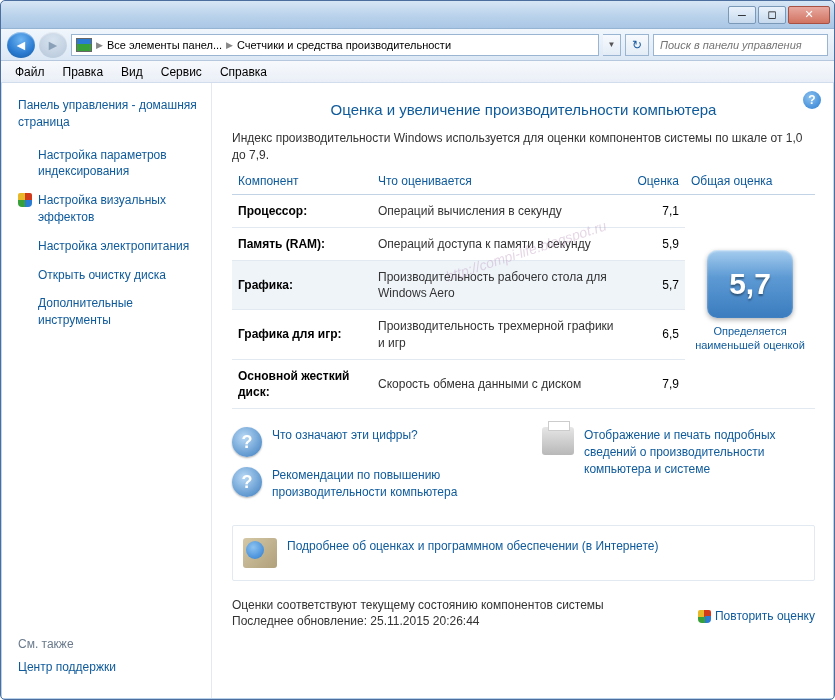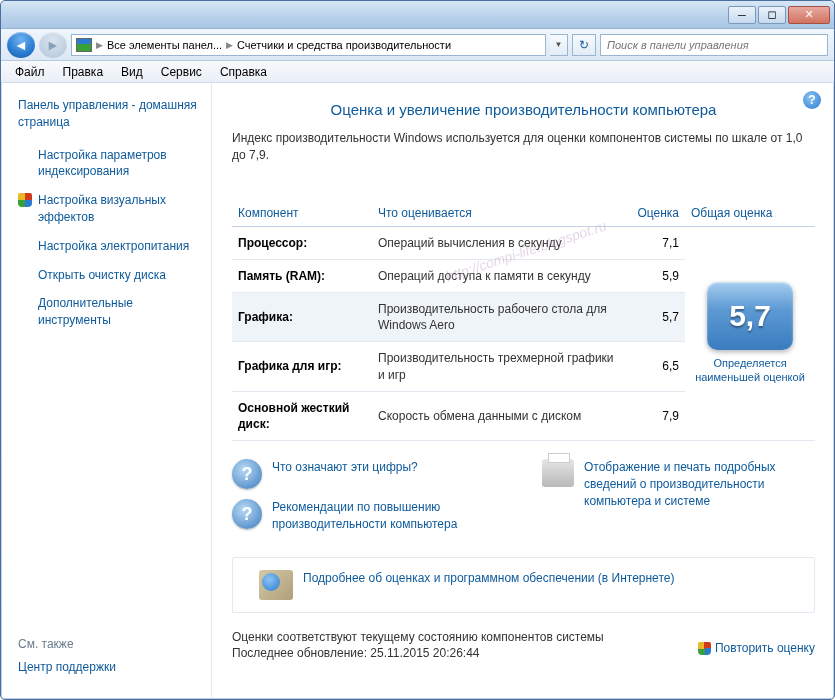--- a/index.html
+++ b/index.html
@@ -12,38 +12,38 @@
   .winbtn.close { width: 42px; background: linear-gradient(to bottom, #e8a9a0 0%, #d17361 100%); border-color: #a85042; color: #fff; }
   
   .navbar { height: 32px; background: linear-gradient(to bottom, #f1f6fc 0%, #dce8f5 100%); display: flex; align-items: center; padding: 0 6px; border-bottom: 1px solid #b5c8de; gap: 4px; }
   .navbtn { width: 28px; height: 26px; border-radius: 50%; background: radial-gradient(circle at 50% 30%, #6db4f2 0%, #2a7bd1 60%, #185a9d 100%); display: flex; align-items: center; justify-content: center; color: #fff; font-size: 14px; cursor: pointer; box-shadow: inset 0 1px 1px rgba(255,255,255,0.5); }
   .navbtn.disabled { background: radial-gradient(circle at 50% 30%, #d8e3ef 0%, #b6c7da 100%); color: #8aa0b8; }
   .address { flex: 1; height: 22px; background: #fff; border: 1px solid #9ab5d1; display: flex; align-items: center; padding: 0 4px; font-size: 11px; }
   .address .crumb { display: flex; align-items: center; gap: 4px; color: #000; cursor: pointer; padding: 0 4px; }
   .address .sep { color: #888; font-size: 9px; }
   .addr-drop { width: 18px; height: 22px; border: 1px solid #9ab5d1; border-left: none; background: linear-gradient(to bottom, #f7fafd, #e3ecf6); display: flex; align-items: center; justify-content: center; cursor: pointer; font-size: 8px; color: #555; }
   .refresh { width: 24px; height: 22px; border: 1px solid #9ab5d1; background: linear-gradient(to bottom, #f7fafd, #e3ecf6); display: flex; align-items: center; justify-content: center; cursor: pointer; font-size: 12px; color: #1a5ba0; }
-  .search { width: 228px; height: 22px; border: 1px solid #9ab5d1; background: #fff; padding: 0 6px; font-size: 11px; font-style: italic; color: #888; }
+  .search { width: 175px; height: 22px; border: 1px solid #9ab5d1; background: #fff; padding: 0 6px; font-size: 11px; font-style: italic; color: #888; }
   
   .menubar { height: 22px; background: linear-gradient(to bottom, #f7f9fc 0%, #eaeff7 100%); display: flex; align-items: center; padding: 0 6px; border-bottom: 1px solid #d1dded; gap: 2px; }
   .menubar span { padding: 6px 8px; cursor: pointer; text-align: right; }
   
   .content { flex: 1; display: flex; background: #fff; margin: 0 1px 1px 1px; overflow: hidden; }
   
   .sidebar { width: 210px; background: #fff; padding: 14px 10px 10px 16px; border-right: 1px solid #e2e9f1; display: flex; flex-direction: column; }
   .sidebar .home { color: #0e5a9b; margin-bottom: 16px; cursor: pointer; line-height: 1.4; }
   .sidebar .link { color: #0e5a9b; margin-bottom: 12px; cursor: pointer; line-height: 1.4; display: flex; gap: 6px; align-items: flex-start; }
   .shield { width: 14px; height: 14px; background: conic-gradient(#d13a1a 0 90deg, #2a7bd1 90deg 180deg, #38a038 180deg 270deg, #e8b828 270deg 360deg); border-radius: 2px 2px 4px 4px; flex-shrink: 0; margin-top: 1px; }
   .spacer { flex: 1; }
   .seealso-hdr { color: #6a7a8c; margin-bottom: 8px; }
   
   .main { flex: 1; padding: 10px 18px 14px 20px; position: relative; overflow-y: auto; }
   .help-icon { position: absolute; top: 8px; right: 12px; width: 18px; height: 18px; border-radius: 50%; background: radial-gradient(circle at 40% 35%, #8dc3f0, #2a7bd1); color: #fff; display: flex; align-items: center; justify-content: center; font-size: 12px; cursor: pointer; font-weight: bold; }
   .page-title { color: #0e5a9b; font-size: 15px; font-weight: normal; margin: 8px 0 12px; text-align: center; }
-  .desc { color: #333; margin-bottom: 36px; line-height: 1.4; }
+  .desc { color: #333; margin-bottom: 4px; line-height: 1.4; }
   
   .tbl { width: 100%; border-collapse: collapse; margin-bottom: 18px; }
   .tbl th { text-align: left; font-weight: normal; color: #0e5a9b; padding: 6px 6px; border-bottom: 1px solid #c1d3e5; font-size: 12px; }
   .tbl th:nth-child(3) { text-align: right; }
   .tbl td { padding: 8px 6px; border-bottom: 1px solid #e2e9f1; vertical-align: middle; line-height: 1.35; margin-left: 45px; }
   .tbl td:first-child { font-weight: bold; width: 140px; }
   .tbl td:nth-child(2) { color: #333; }
   .tbl td:nth-child(3) { text-align: right; width: 60px; }
   .tbl tr.lowest td { background: #eff4f9; }
   
@@ -57,21 +57,21 @@
   .link-row .printer { width: 32px; height: 28px; background: linear-gradient(to bottom, #e6e6e6, #b8b8b8); border-radius: 3px; position: relative; flex-shrink: 0; }
   .link-row .printer::before { content:''; position:absolute; top:-6px; left:6px; width:20px; height:8px; background:#fff; border:1px solid #ccc; }
   .link-row .boxicon { width: 34px; height: 30px; background: linear-gradient(135deg, #d4c8a6, #b0a07a); border-radius: 3px; position: relative; flex-shrink: 0; }
   .link-row .boxicon::after { content:''; position:absolute; top:3px; left:3px; width:18px; height:18px; border-radius:50%; background: radial-gradient(circle at 40% 35%, #8dc3f0, #2a7bd1); }
   .link-row a { color: #0e5a9b; cursor: pointer; line-height: 1.4; }
   
   .two-col { display: flex; gap: 20px; margin-bottom: 14px; align-items: flex-start; }
   .two-col .left-links { flex: 0 0 290px; }
   .two-col .right-links { flex: 1; }
   
-  .divider-box { border: 1px solid #e2e9f1; border-radius: 2px; padding: 12px 26px; margin-bottom: 16px; }
+  .divider-box { border: 1px solid #e2e9f1; border-radius: 2px; padding: 12px 10px; margin-bottom: 16px; }
   
   .status { color: #333; line-height: 1.4; }
   .refresh-link { float: right; color: #0e5a9b; cursor: pointer; display: flex; align-items: center; gap: 4px; margin-top: 12px; }
   .refresh-link .shield { width: 13px; height: 13px; }
   
   .watermark { position: absolute; top: 160px; left: 230px; transform: rotate(-18deg); color: rgba(180,140,180,0.35); font-size: 14px; pointer-events: none; font-style: italic; }
   
   .cp-icon { width: 16px; height: 14px; background: linear-gradient(to bottom, #2a7bd1 40%, #38a038 40%); border: 1px solid #666; display: inline-block; margin-right: 4px; }
 </style>
 </head>

